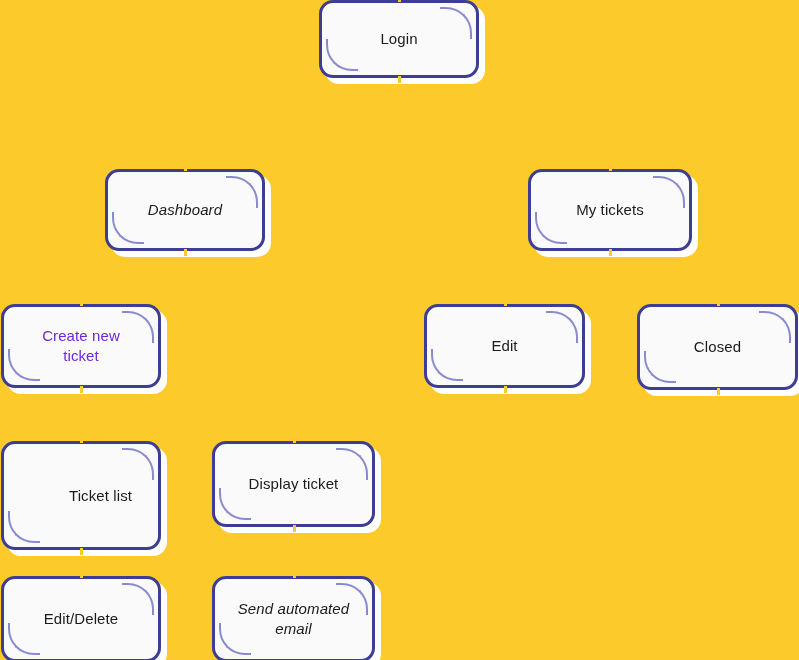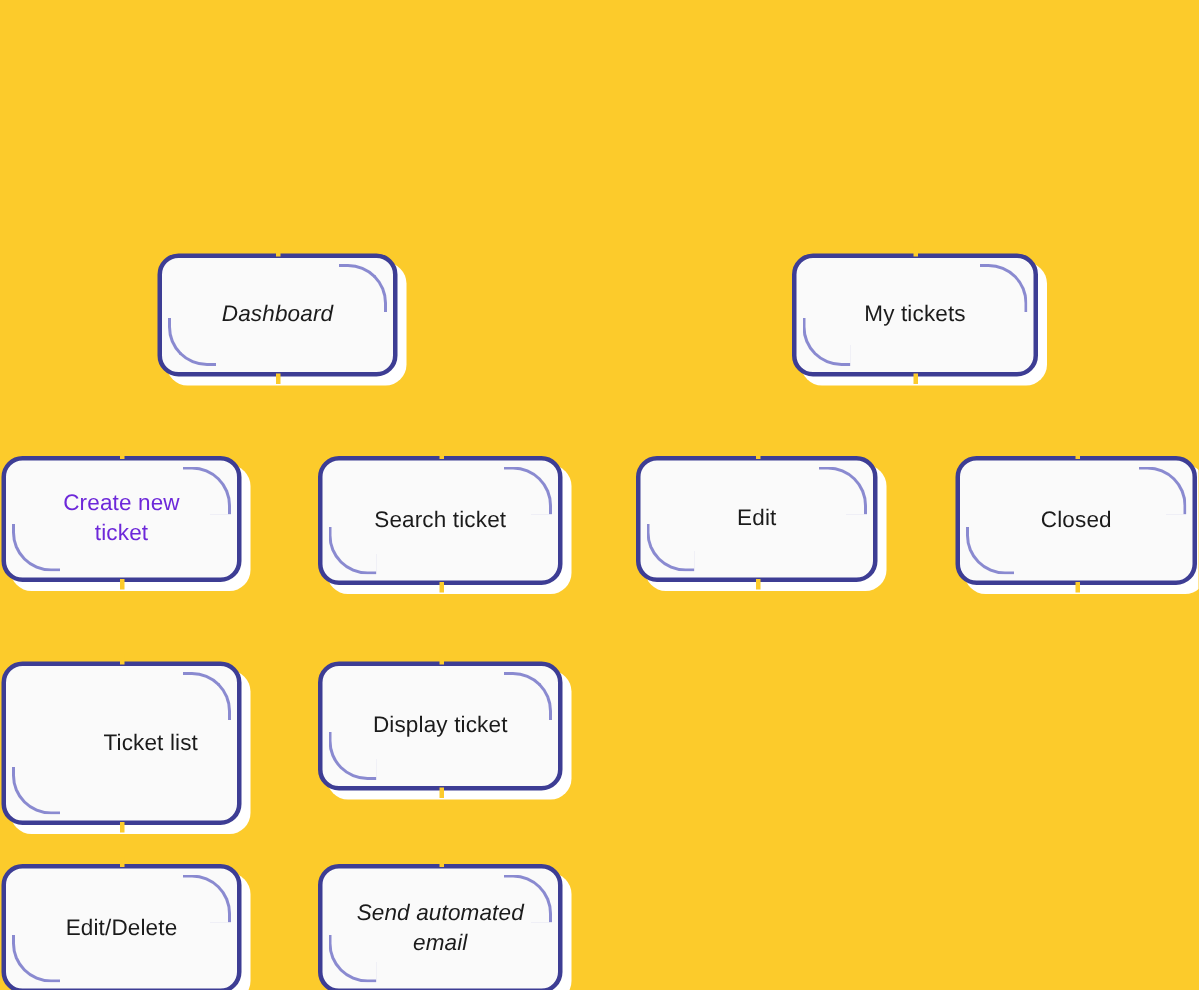--- a/index.html
+++ b/index.html
@@ -77,20 +77,29 @@
     line-height:20px;
     padding:0 10px;
     white-space:pre-line;
     letter-spacing:0.1px;
   }
 </style>
 </head>
 <body>
 
 <div id="canvas" style="background: rgb(252, 203, 43);">
+    <div class="node" style="left: 319px; top: 0px; width: 160px; height: 78px;">
+      <div class="shadow" style="background: rgb(255, 255, 255);"></div>
+      <div class="card" style="background: rgb(250, 250, 250); border-color: rgb(61, 61, 148);"></div>
+      <div class="arc arc-tr" style="border-top-color: rgb(138, 138, 208); border-right-color: rgb(138, 138, 208); border-bottom: none; border-left: none;"></div>
+      <div class="arc arc-bl" style="border-top: none; border-right: none; border-bottom-color: rgb(138, 138, 208); border-left-color: rgb(138, 138, 208);"></div>
+      <div class="stub stub-top" style="background: rgb(252, 203, 43);"></div>
+      <div class="stub stub-bottom" style="background: rgb(252, 203, 43);"></div>
+      <div class="label" style="color: rgb(27, 27, 27);">Login</div>
+    </div>
     <div class="node" style="left: 105px; top: 169px; width: 160px; height: 82px; font-style: italic;">
       <div class="shadow" style="background: rgb(255, 255, 255);"></div>
       <div class="card" style="background: rgb(250, 250, 250); border-color: rgb(61, 61, 148);"></div>
       <div class="arc arc-tr" style="border-top-color: rgb(138, 138, 208); border-right-color: rgb(138, 138, 208); border-bottom: none; border-left: none;"></div>
       <div class="arc arc-bl" style="border-top: none; border-right: none; border-bottom-color: rgb(138, 138, 208); border-left-color: rgb(138, 138, 208);"></div>
       <div class="stub stub-top" style="background: rgb(252, 203, 43);"></div>
       <div class="stub stub-bottom" style="background: rgb(252, 203, 43);"></div>
       <div class="label" style="color: rgb(27, 27, 27);">Dashboard</div>
     </div>
     <div class="node" style="left: 528px; top: 169px; width: 164px; height: 82px;">
@@ -104,29 +113,20 @@
     </div>
     <div class="node" style="left: 1px; top: 304px; width: 160px; height: 84px;">
       <div class="shadow" style="background: rgb(255, 255, 255);"></div>
       <div class="card" style="background: rgb(250, 250, 250); border-color: rgb(61, 61, 148);"></div>
       <div class="arc arc-tr" style="border-top-color: rgb(138, 138, 208); border-right-color: rgb(138, 138, 208); border-bottom: none; border-left: none;"></div>
       <div class="arc arc-bl" style="border-top: none; border-right: none; border-bottom-color: rgb(138, 138, 208); border-left-color: rgb(138, 138, 208);"></div>
       <div class="stub stub-top" style="background: rgb(252, 203, 43);"></div>
       <div class="stub stub-bottom" style="background: rgb(252, 203, 43);"></div>
       <div class="label" style="color: #6d28d9;">Create new
 ticket</div>
-    </div>
-    <div class="node" style="left: 212px; top: 304px; width: 163px; height: 86px;">
-      <div class="shadow" style="background: rgb(255, 255, 255);"></div>
-      <div class="card" style="background: rgb(250, 250, 250); border-color: rgb(61, 61, 148);"></div>
-      <div class="arc arc-tr" style="border-top-color: rgb(138, 138, 208); border-right-color: rgb(138, 138, 208); border-bottom: none; border-left: none;"></div>
-      <div class="arc arc-bl" style="border-top: none; border-right: none; border-bottom-color: rgb(138, 138, 208); border-left-color: rgb(138, 138, 208);"></div>
-      <div class="stub stub-top" style="background: rgb(252, 203, 43);"></div>
-      <div class="stub stub-bottom" style="background: rgb(252, 203, 43);"></div>
-      <div class="label" style="color: rgb(27, 27, 27);">Search ticket</div>
     </div>
     <div class="node" style="left: 424px; top: 304px; width: 161px; height: 84px;">
       <div class="shadow" style="background: rgb(255, 255, 255);"></div>
       <div class="card" style="background: rgb(250, 250, 250); border-color: rgb(61, 61, 148);"></div>
       <div class="arc arc-tr" style="border-top-color: rgb(138, 138, 208); border-right-color: rgb(138, 138, 208); border-bottom: none; border-left: none;"></div>
       <div class="arc arc-bl" style="border-top: none; border-right: none; border-bottom-color: rgb(138, 138, 208); border-left-color: rgb(138, 138, 208);"></div>
       <div class="stub stub-top" style="background: rgb(252, 203, 43);"></div>
       <div class="stub stub-bottom" style="background: rgb(252, 203, 43);"></div>
       <div class="label" style="color: rgb(27, 27, 27);">Edit</div>
     </div>

